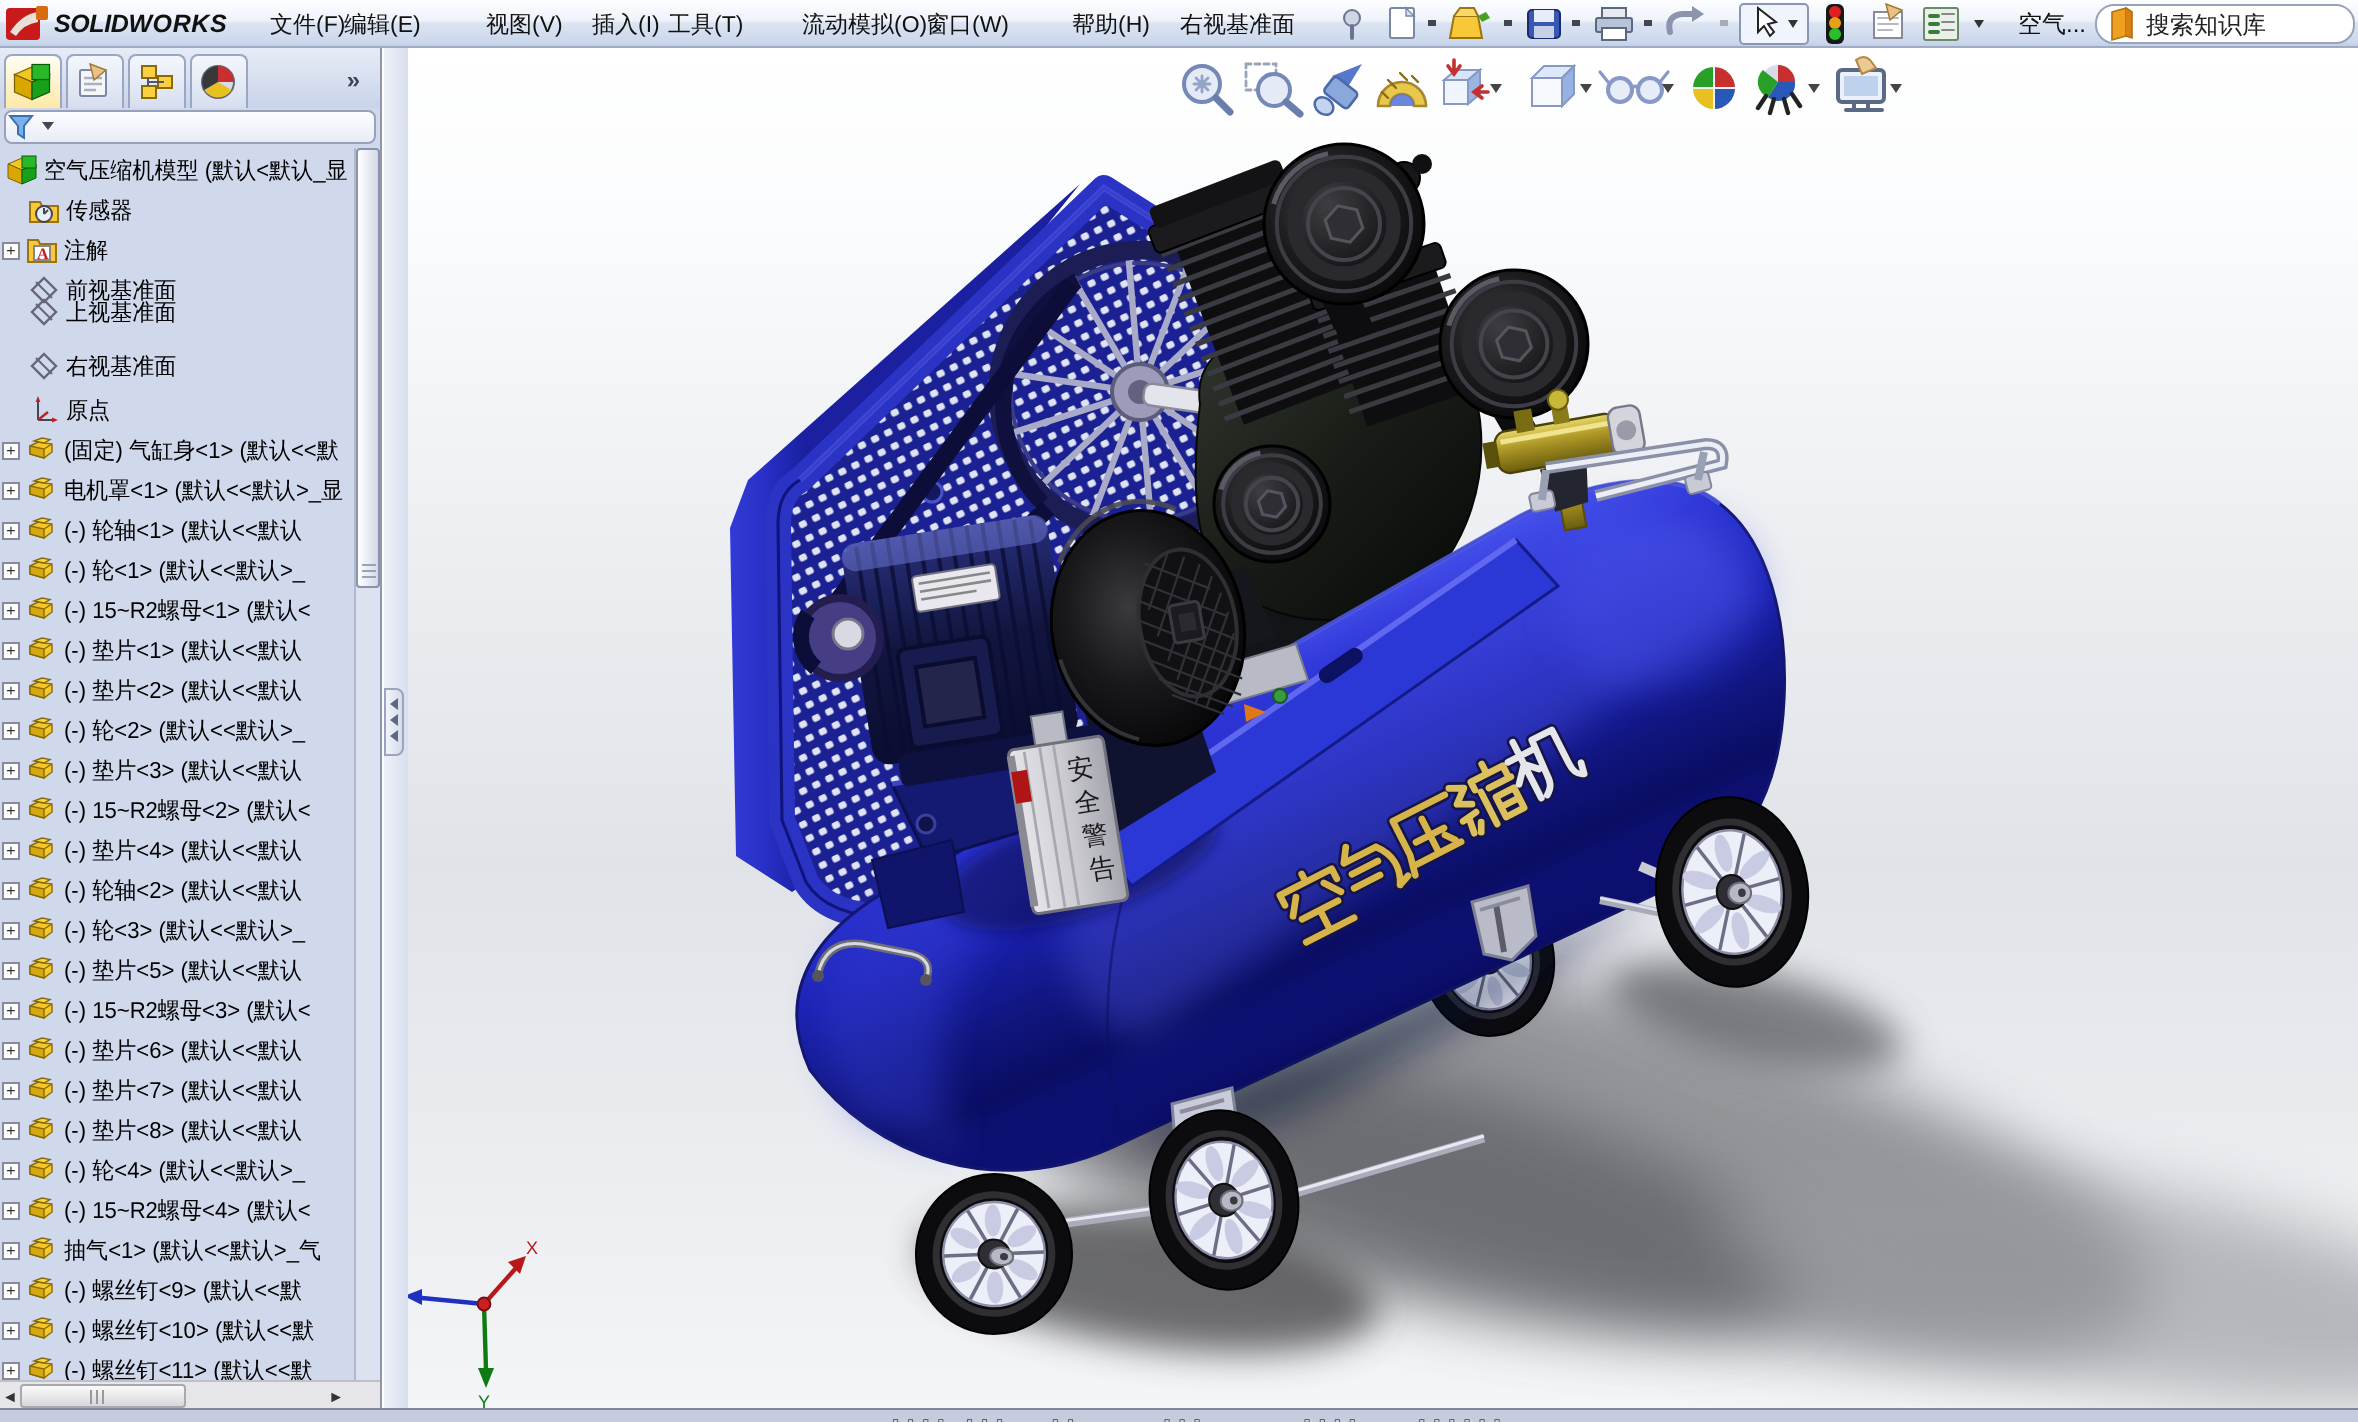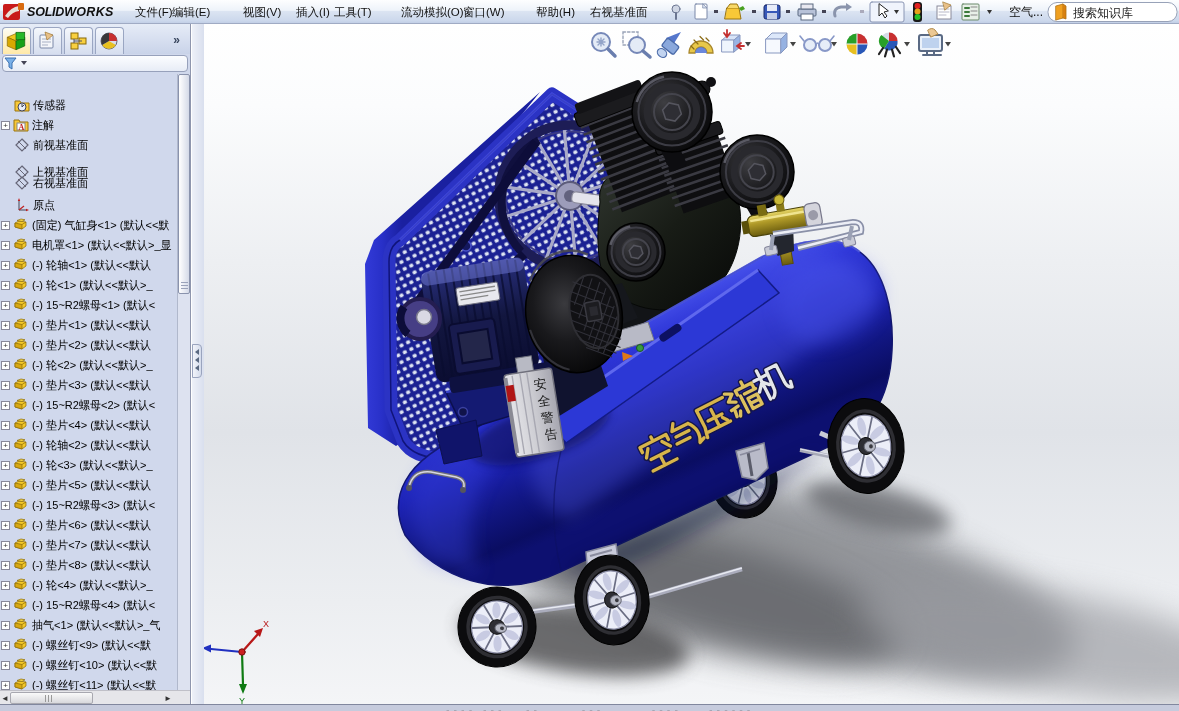--- a/index.html
+++ b/index.html
@@ -121,20 +121,29 @@
         </svg></div>
     <div style="position:absolute;right:10px;top:9px;color:#39465e;font-size:12px;font-weight:bold">»</div>
   </div>
   <div id="filterbar">
     <svg width="30" height="15" viewBox="0 0 30 15">
         <path d="M2,2 L13,2 L9,7 L9,13 L6,11 L6,7 Z" fill="#7ab0e8" stroke="#3a70b0"></path>
         <path d="M18,5 l6,0 -3,4 z" fill="#445"></path>
       </svg>
   </div>
 <div id="tree">
+<div class="row" style="top:1px">
+        <svg width="16" height="16" viewBox="0 0 16 16">
+          <path d="M1,5 L8,2 L15,5 L8,8 Z" fill="#f0c820" stroke="#806000" stroke-width=".5"></path>
+          <path d="M1,5 L1,12 L8,15 L8,8 Z" fill="#d8a800" stroke="#806000" stroke-width=".5"></path>
+          <path d="M8,8 L8,15 L15,12 L15,5 Z" fill="#18a018" stroke="#0a5a0a" stroke-width=".5"></path>
+          <rect x="8" y="1" width="7" height="6" fill="#28b828" stroke="#0a5a0a" stroke-width=".5"></rect>
+        </svg>
+        <span class="t">空气压缩机模型 (默认&lt;默认_显</span>
+      </div>
 <div class="row" style="top:21px">
         <span class="noexp"></span>
         <svg width="16" height="16" viewBox="0 0 16 16">
           <path d="M1,4 L6,4 L7,6 L15,6 L15,14 L1,14 Z" fill="#f8c838" stroke="#9a7410" stroke-width="1"></path>
           <circle cx="8" cy="10" r="4" fill="#e8eef8" stroke="#445"></circle>
           <path d="M8,10 L10,8 M8,7 L8,10" stroke="#445" stroke-width="1"></path>
         </svg>
         <span class="t">传感器</span>
       </div>
 <div class="row" style="top:41px">
@@ -147,21 +156,21 @@
         <span class="t">注解</span>
       </div>
 <div class="row" style="top:61px">
         <span class="noexp"></span>
         <svg width="16" height="16" viewBox="0 0 16 16">
           <path d="M8,2 L14,8 L8,14 L2,8 Z" fill="none" stroke="#667" stroke-width="1.2"></path>
           <path d="M4,4 L12,12" stroke="#667" stroke-width="1"></path>
         </svg>
         <span class="t">前视基准面</span>
       </div>
-<div class="row" style="top:88px">
+<div class="row" style="top:72px">
         <span class="noexp"></span>
         <svg width="16" height="16" viewBox="0 0 16 16">
           <path d="M8,2 L14,8 L8,14 L2,8 Z" fill="none" stroke="#667" stroke-width="1.2"></path>
           <path d="M4,4 L12,12" stroke="#667" stroke-width="1"></path>
         </svg>
         <span class="t">上视基准面</span>
       </div>
 <div class="row" style="top:99px">
         <span class="noexp"></span>
         <svg width="16" height="16" viewBox="0 0 16 16">

